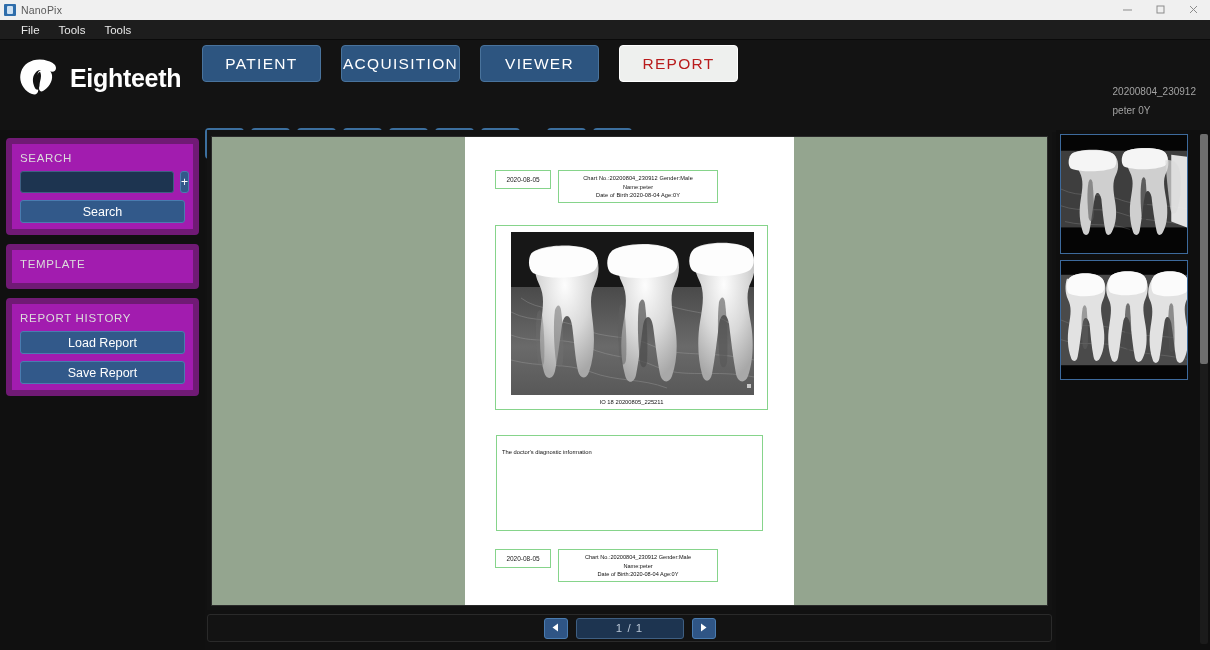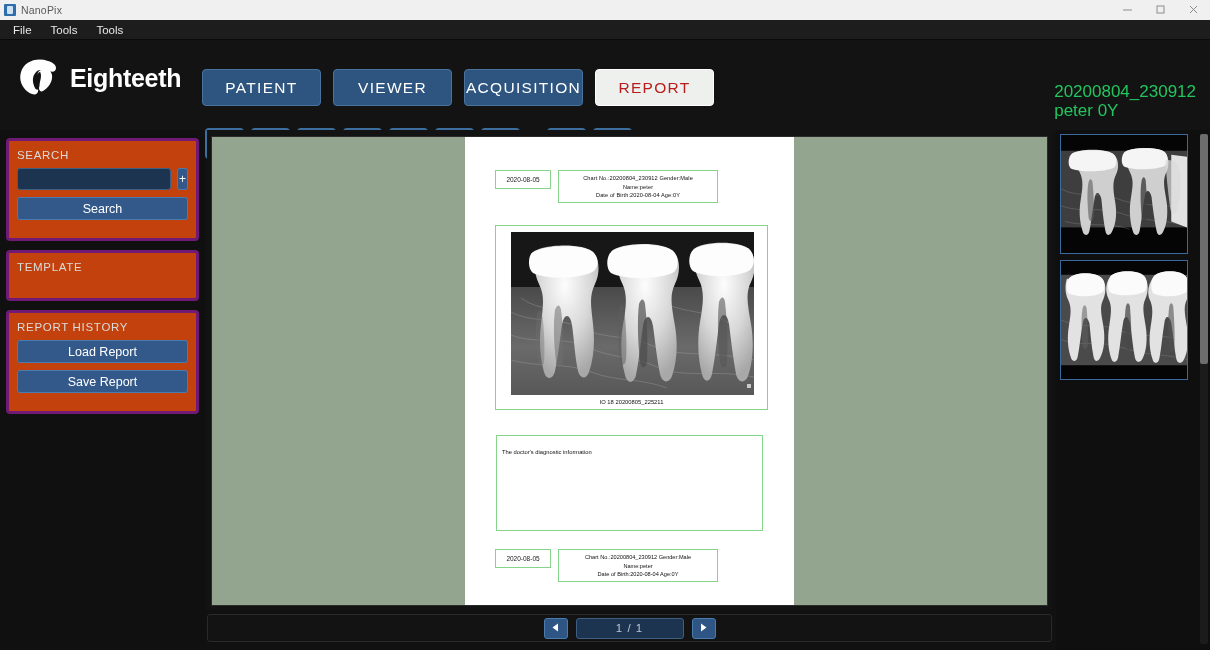--- a/index.html
+++ b/index.html
@@ -27,64 +27,64 @@
   .win-controls { position: absolute; right: 0; top: 0; height: 18px; display: flex; }
   .win-btn {
     width: 33px; height: 18px; display: flex; align-items: center; justify-content: center;
     color: #8b8b8b; font-size: 11px; line-height: 1;
   }
   .win-btn svg { display: block; }
 
   
   .menubar {
     height: 20px; background: #1d1d1d; display: flex; align-items: center;
-    padding-left: 4px; gap: 1px; border-bottom: 1px solid #0a0a0a;
+    padding-left: 12px; gap: 1px; border-bottom: 1px solid #0a0a0a;
   }
   .menu-item {
     font-size: 11.5px; color: #e8e8e8; padding: 2px 9px; cursor: default;
   }
 
   
   .header { height: 92px; background: #131313; position: relative; }
   .logo-wrap {
     position: absolute; left: 18px; top: 18px; display: flex; align-items: center; gap: 8px;
   }
   .logo-mark { width: 44px; height: 40px; }
   .logo-text {
     font-size: 25px; font-weight: bold; color: #ffffff; letter-spacing: -0.3px;
   }
 
-  .tabs { position: absolute; left: 202px; top: 5px; display: flex; gap: 12px; margin-top: 24px; }
+  .tabs { position: absolute; left: 202px; top: 5px; display: flex; gap: 20px; }
   .tab {
     width: 119px; height: 37px; border-radius: 4px;
     display: flex; align-items: center; justify-content: center;
     font-size: 15.5px; letter-spacing: 1.3px;
     background: #2d5580; color: #ffffff; border: 1px solid #49739c;
   }
   .tab.active { background: #eef0ee; color: #b91c1c; border: 1px solid #ffffff; }
 
   .toolbar { position: absolute; left: 205px; top: 88px; display: flex; align-items: center; gap: 7px; }
   .tbtn {
     width: 39px; height: 31px; background: #0d0d0d; border: 2px solid #3c6f9e;
     border-radius: 4px; display: flex; align-items: center; justify-content: center;
   }
   .tbtn svg { display: block; }
   .tsep { width: 13px; }
 
   .patient-info { position: absolute; right: 14px; top: 42px; text-align: left; }
-  .patient-info div { font-size: 17px; color: #22c55e; line-height: 19px; }
+  .patient-info div { font-size: 10px; color: #a3a3a3; line-height: 19px; }
 
   
   .body { position: absolute; left: 0; top: 130px; width: 1210px; height: 520px; }
 
   
   .sidebar { position: absolute; left: 0; top: 0; width: 205px; height: 520px; background: #101010; padding: 8px 6px; }
   .panel {
-    background: #c2410c; border: 3px solid #701a75; border-radius: 4px;
-    padding: 8px 8px 18px; margin-bottom: 9px;
+    background: #a21caf; border: 6px solid #701a75; border-radius: 4px;
+    padding: 8px 8px 6px; margin-bottom: 9px;
   }
   .panel-title {
     font-size: 11.5px; color: #dcdcdc; letter-spacing: .7px; margin-bottom: 7px;
   }
   .search-row { display: flex; gap: 6px; margin-bottom: 7px; }
   .search-input {
     flex: 1; height: 22px; background: #1d3450; border: 1px solid #3f5f82;
     border-radius: 3px; color: #e6e6e6; font-size: 11px; padding: 0 5px;
     font-family: "Liberation Sans", sans-serif; outline: none;
   }
@@ -238,22 +238,22 @@
       <svg class="logo-mark" viewBox="0 0 44 40">
         <path d="M30 3C18 -1 6 4 3 14c-3 10 3 19 11 22 4 1.5 7-1 6-5-1-5-3-9-1-14 2-4 7-6 12-4 4 1.6 7 .4 7-3 0-3-3-5.6-8-7z" fill="#ffffff"></path>
         <path d="M21 10c6-2 12 1 13 7 1 7-4 13-9 16-2 1-4 0-4-3 0-5 2-8 2-12 0-3-1-5-3-6-1-.6-1-1.6 1-2z" fill="#ffffff"></path>
         <path d="M23 12c-3 1-4 4-3 7 1 4 2 7 1 11-0.5 2.5-3 2-4 0-2-4-3-9-1-13 1.6-3.4 4.6-5.4 7-5z" fill="#121212"></path>
       </svg>
       <div class="logo-text">Eighteeth</div>
     </div>
 
     <div class="tabs">
       <div class="tab">PATIENT</div>
+      <div class="tab">ACQUISITION</div>
       <div class="tab">VIEWER</div>
-      <div class="tab">ACQUISITION</div>
       <div class="tab active">REPORT</div>
     </div>
 
     <div class="toolbar">
 
       <div class="tbtn">
         <span>
         <svg width="22" height="20" viewBox="0 0 22 20">
           <rect x="2" y="8" width="18" height="9" rx="1" fill="#f2f2f2"></rect>
           <rect x="5" y="2" width="12" height="8" rx="1" fill="#ffffff" stroke="#9aa0a6" stroke-width="0.8"></rect>

